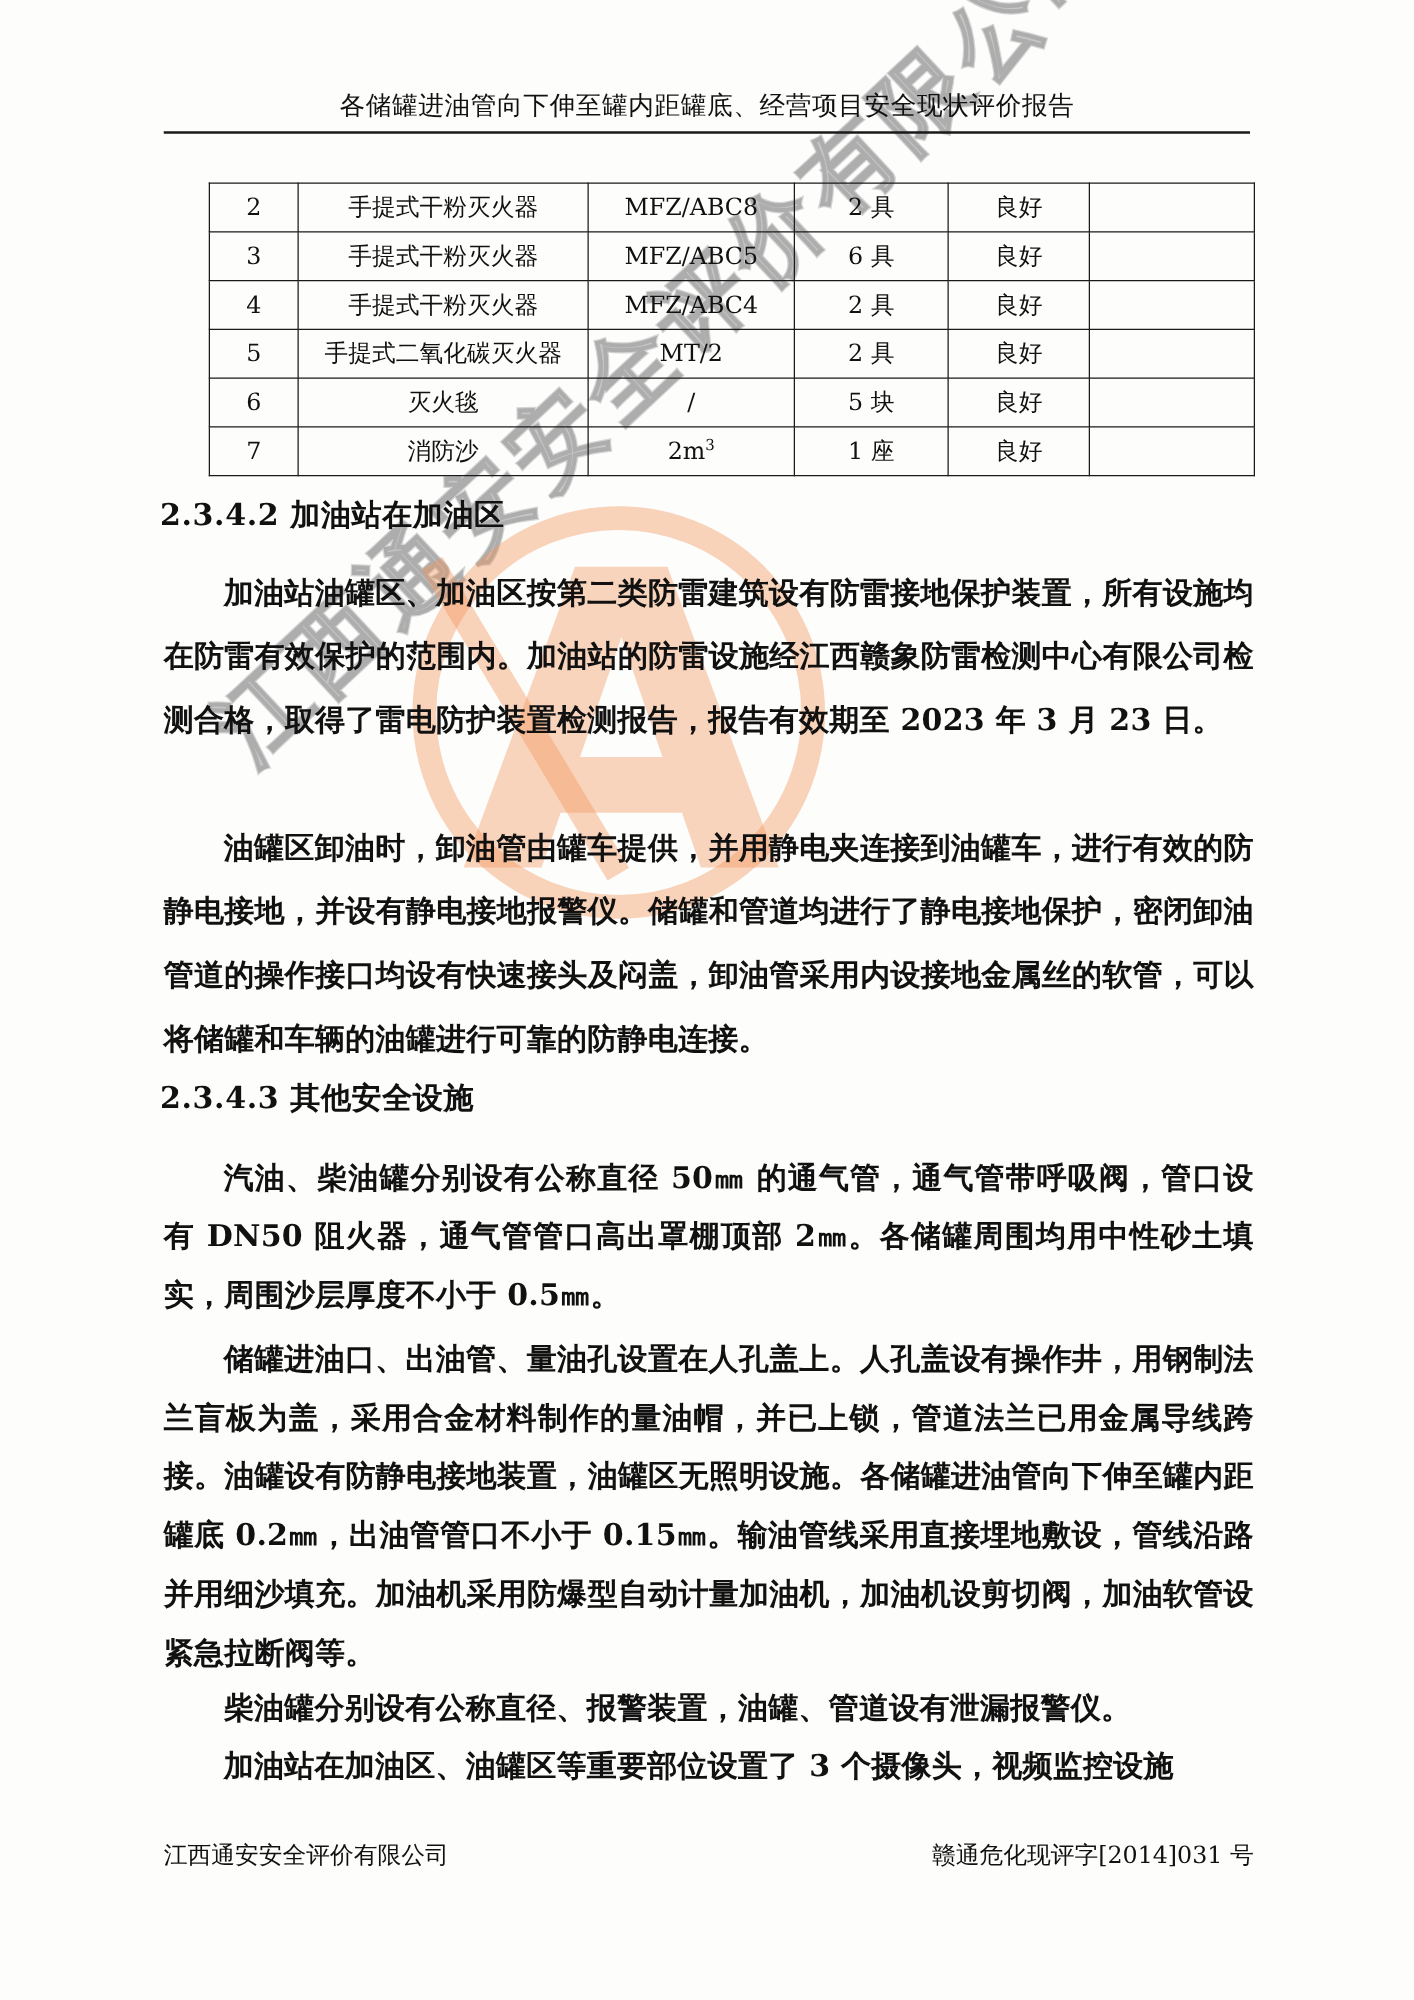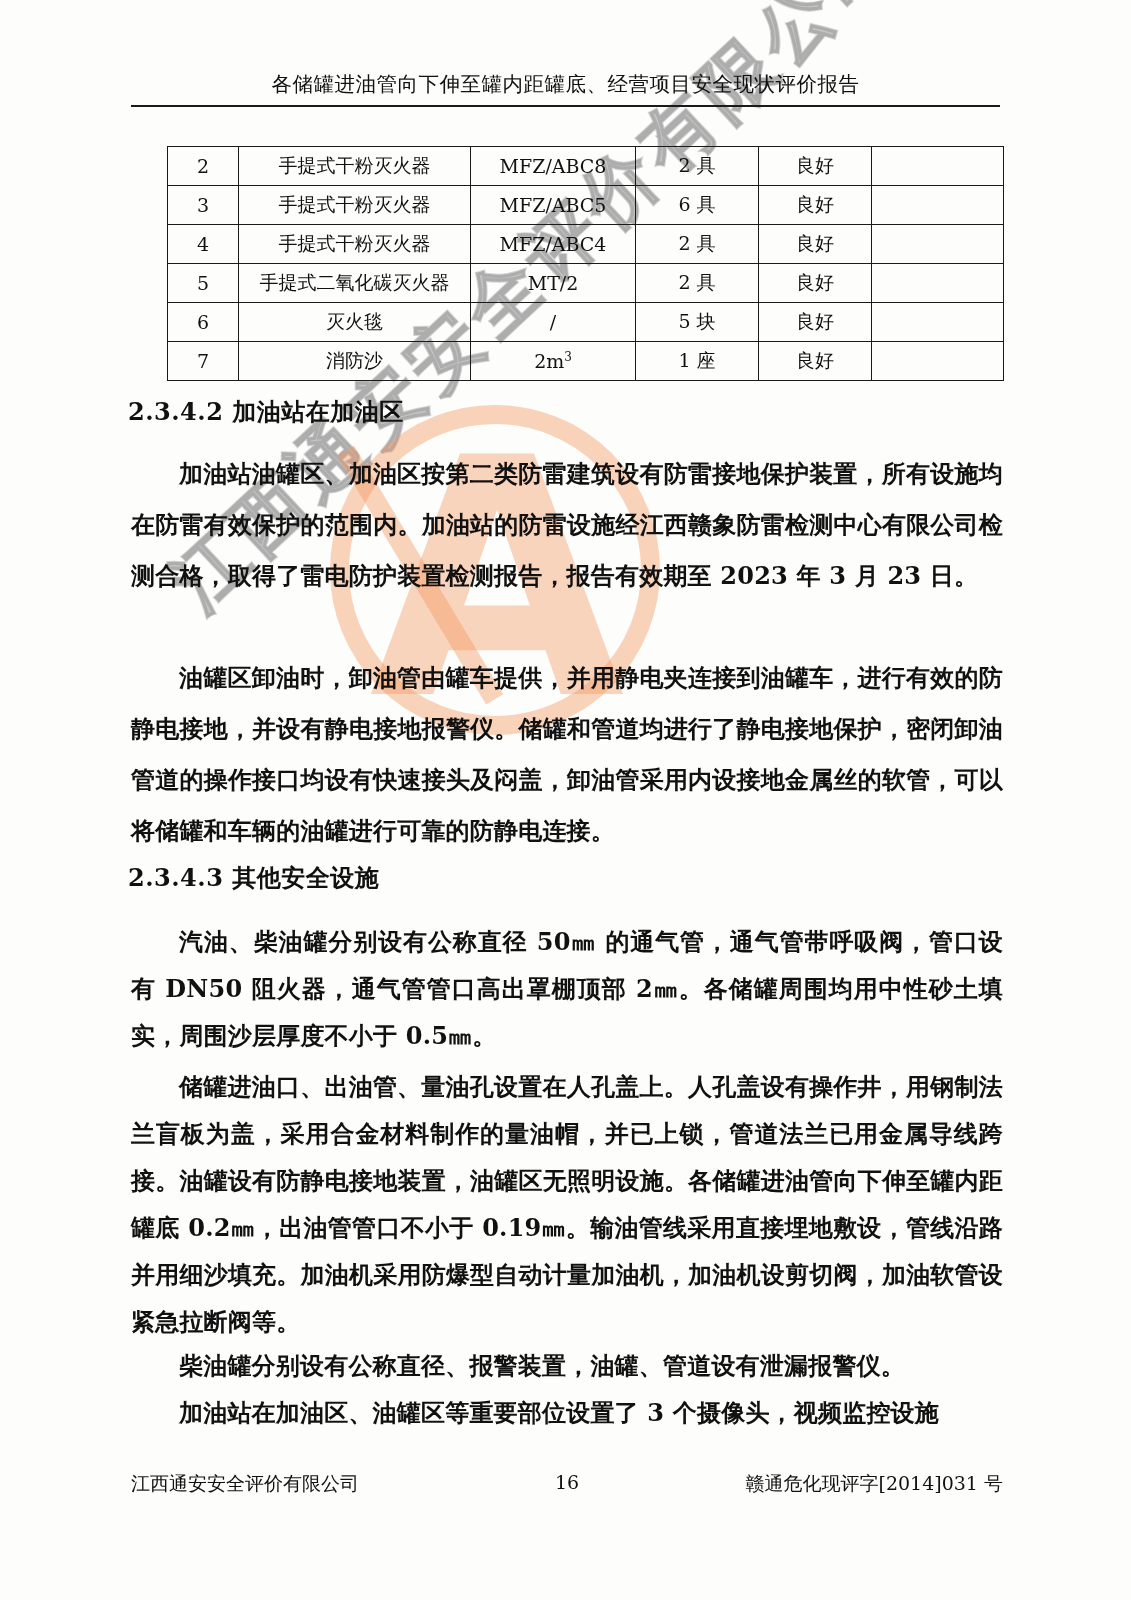--- a/index.html
+++ b/index.html
@@ -254,24 +254,23 @@
         </tr>
       </tbody>
     </table>
 
     <div class="h3" style="top:396px;">2.3.4.2 加油站在加油区</div>
     <div class="para lh-wide" style="top:448px;">加油站油罐区、加油区按第二类防雷建筑设有防雷接地保护装置，所有设施均在防雷有效保护的范围内。加油站的防雷设施经江西赣象防雷检测中心有限公司检测合格，取得了雷电防护装置检测报告，报告有效期至 2023 年 3 月 23 日。</div>
     <div class="para lh-wide" style="top:652px;">油罐区卸油时，卸油管由罐车提供，并用静电夹连接到油罐车，进行有效的防静电接地，并设有静电接地报警仪。储罐和管道均进行了静电接地保护，密闭卸油管道的操作接口均设有快速接头及闷盖，卸油管采用内设接地金属丝的软管，可以将储罐和车辆的油罐进行可靠的防静电连接。</div>
 
     <div class="h3" style="top:862px;">2.3.4.3 其他安全设施</div>
     <div class="para lh-tight" style="top:918px;">汽油、柴油罐分别设有公称直径 50㎜ 的通气管，通气管带呼吸阀，管口设有 DN50 阻火器，通气管管口高出罩棚顶部 2㎜。各储罐周围均用中性砂土填实，周围沙层厚度不小于 0.5㎜。</div>
-    <div class="para lh-tight" style="top:1063px;">储罐进油口、出油管、量油孔设置在人孔盖上。人孔盖设有操作井，用钢制法兰盲板为盖，采用合金材料制作的量油帽，并已上锁，管道法兰已用金属导线跨接。油罐设有防静电接地装置，油罐区无照明设施。各储罐进油管向下伸至罐内距罐底 0.2㎜，出油管管口不小于 0.19㎜。输油管线采用直接埋地敷设，管线沿路并用细沙填充。加油机采用防爆型自动计量加油机，加油机设剪切阀，加油软管设紧急拉断阀等。</div>
+    <div class="para lh-tight" style="top:1063px;">储罐进油口、出油管、量油孔设置在人孔盖上。人孔盖设有操作井，用钢制法兰盲板为盖，采用合金材料制作的量油帽，并已上锁，管道法兰已用金属导线跨接。油罐设有防静电接地装置，油罐区无照明设施。各储罐进油管向下伸至罐内距罐底 0.2㎜，出油管管口不小于 0.15㎜。输油管线采用直接埋地敷设，管线沿路并用细沙填充。加油机采用防爆型自动计量加油机，加油机设剪切阀，加油软管设紧急拉断阀等。</div>
     <div class="para lh-tight" style="top:1342px;">柴油罐分别设有公称直径、报警装置，油罐、管道设有泄漏报警仪。</div>
     <div class="para lh-tight" style="top:1389px;">加油站在加油区、油罐区等重要部位设置了 3 个摄像头，视频监控设施</div>
 
     <div class="footer">
       <div class="footer-left">江西通安安全评价有限公司</div>
-      <div class="footer-center">16</div>
       <div class="footer-right">赣通危化现评字[2014]031 号</div>
     </div>
 
   </div>
 </div>
 
 </body></html>

